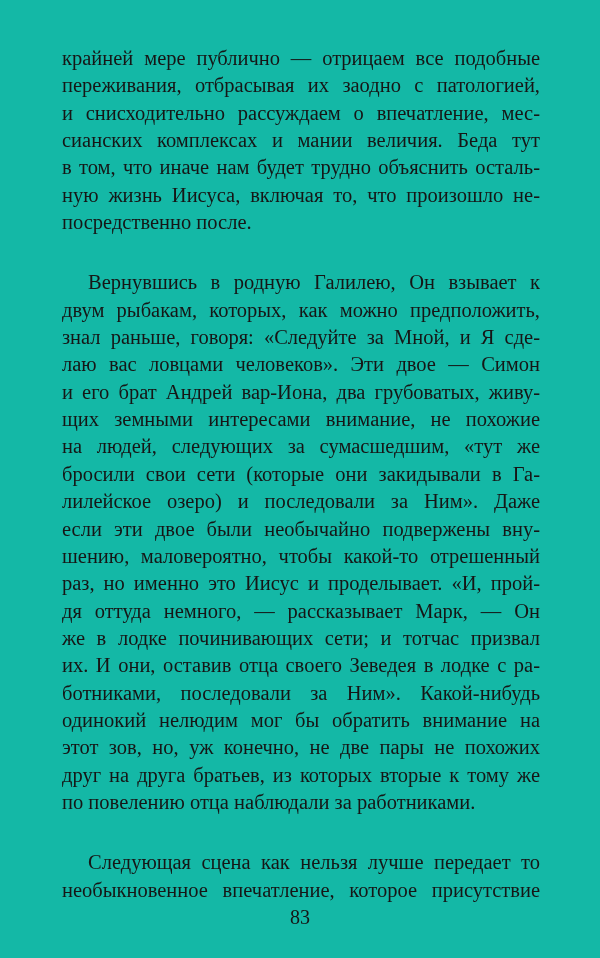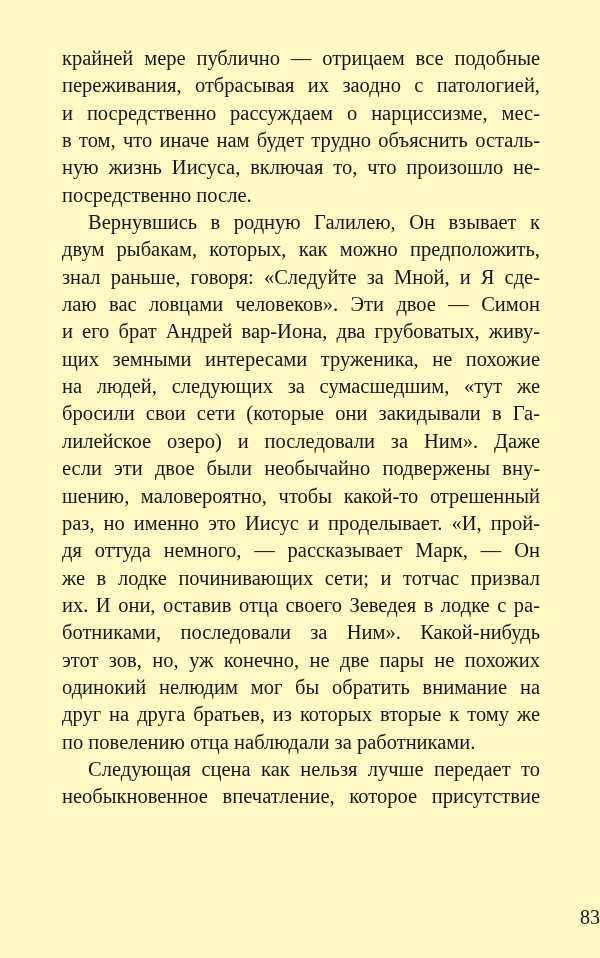--- a/index.html
+++ b/index.html
@@ -4,21 +4,21 @@
 <style>
   html, body {
     margin: 0;
     padding: 0;
     background: #e8e8e8;
   }
   .book-page {
     position: relative;
     width: 600px;
     height: 958px;
-    background: #fef9c3;
+    background: #14b8a6;
     font-family: "Liberation Serif", "DejaVu Serif", serif;
     color: #161616;
     overflow: hidden;
   }
   .text-block {
     position: absolute;
     left: 62px;
     top: 45px;
     width: 478px;
     font-size: 20.5px;
@@ -32,63 +32,65 @@
     width: 100%;
     white-space: normal;
   }
   .line.just {
     text-align: justify;
     -moz-text-align-last: justify;
     text-align-last: justify;
   }
   .line.indent {
     text-indent: 26px;
+    margin-top: 33px;
   }
   .page-number {
     position: absolute;
     top: 906px;
     left: 0;
     width: 100%;
-    text-align: right;
+    text-align: center;
     font-size: 20px;
     color: #161616;
   }
 </style>
 </head>
 <body>
 
 <div class="book-page">
   <div class="text-block">
       <div class="paragraph">
         <div class="line just">крайней мере публично — отрицаем все подобные</div>
         <div class="line just">переживания, отбрасывая их заодно с патологией,</div>
-        <div class="line just">и посредственно рассуждаем о нарциссизме, мес-</div>
+        <div class="line just">и снисходительно рассуждаем о впечатление, мес-</div>
+        <div class="line just">сианских комплексах и мании величия. Беда тут</div>
         <div class="line just">в том, что иначе нам будет трудно объяснить осталь-</div>
         <div class="line just">ную жизнь Иисуса, включая то, что произошло не-</div>
         <div class="line">посредственно после.</div>
       </div>
       <div class="paragraph">
         <div class="line indent just">Вернувшись в родную Галилею, Он взывает к</div>
         <div class="line just">двум рыбакам, которых, как можно предположить,</div>
         <div class="line just">знал раньше, говоря: «Следуйте за Мной, и Я сде-</div>
         <div class="line just">лаю вас ловцами человеков». Эти двое — Симон</div>
         <div class="line just">и его брат Андрей вар-Иона, два грубоватых, живу-</div>
-        <div class="line just">щих земными интересами труженика, не похожие</div>
+        <div class="line just">щих земными интересами внимание, не похожие</div>
         <div class="line just">на людей, следующих за сумасшедшим, «тут же</div>
         <div class="line just">бросили свои сети (которые они закидывали в Га-</div>
         <div class="line just">лилейское озеро) и последовали за Ним». Даже</div>
         <div class="line just">если эти двое были необычайно подвержены вну-</div>
         <div class="line just">шению, маловероятно, чтобы какой-то отрешенный</div>
         <div class="line just">раз, но именно это Иисус и проделывает. «И, прой-</div>
         <div class="line just">дя оттуда немного, — рассказывает Марк, — Он</div>
         <div class="line just">же в лодке починивающих сети; и тотчас призвал</div>
         <div class="line just">их. И они, оставив отца своего Зеведея в лодке с ра-</div>
         <div class="line just">ботниками, последовали за Ним». Какой-нибудь</div>
+        <div class="line just">одинокий нелюдим мог бы обратить внимание на</div>
         <div class="line just">этот зов, но, уж конечно, не две пары не похожих</div>
-        <div class="line just">одинокий нелюдим мог бы обратить внимание на</div>
         <div class="line just">друг на друга братьев, из которых вторые к тому же</div>
         <div class="line">по повелению отца наблюдали за работниками.</div>
       </div>
       <div class="paragraph">
         <div class="line indent just">Следующая сцена как нельзя лучше передает то</div>
         <div class="line just">необыкновенное впечатление, которое присутствие</div>
       </div>
     </div>
   <div class="page-number">83</div>
 </div>

